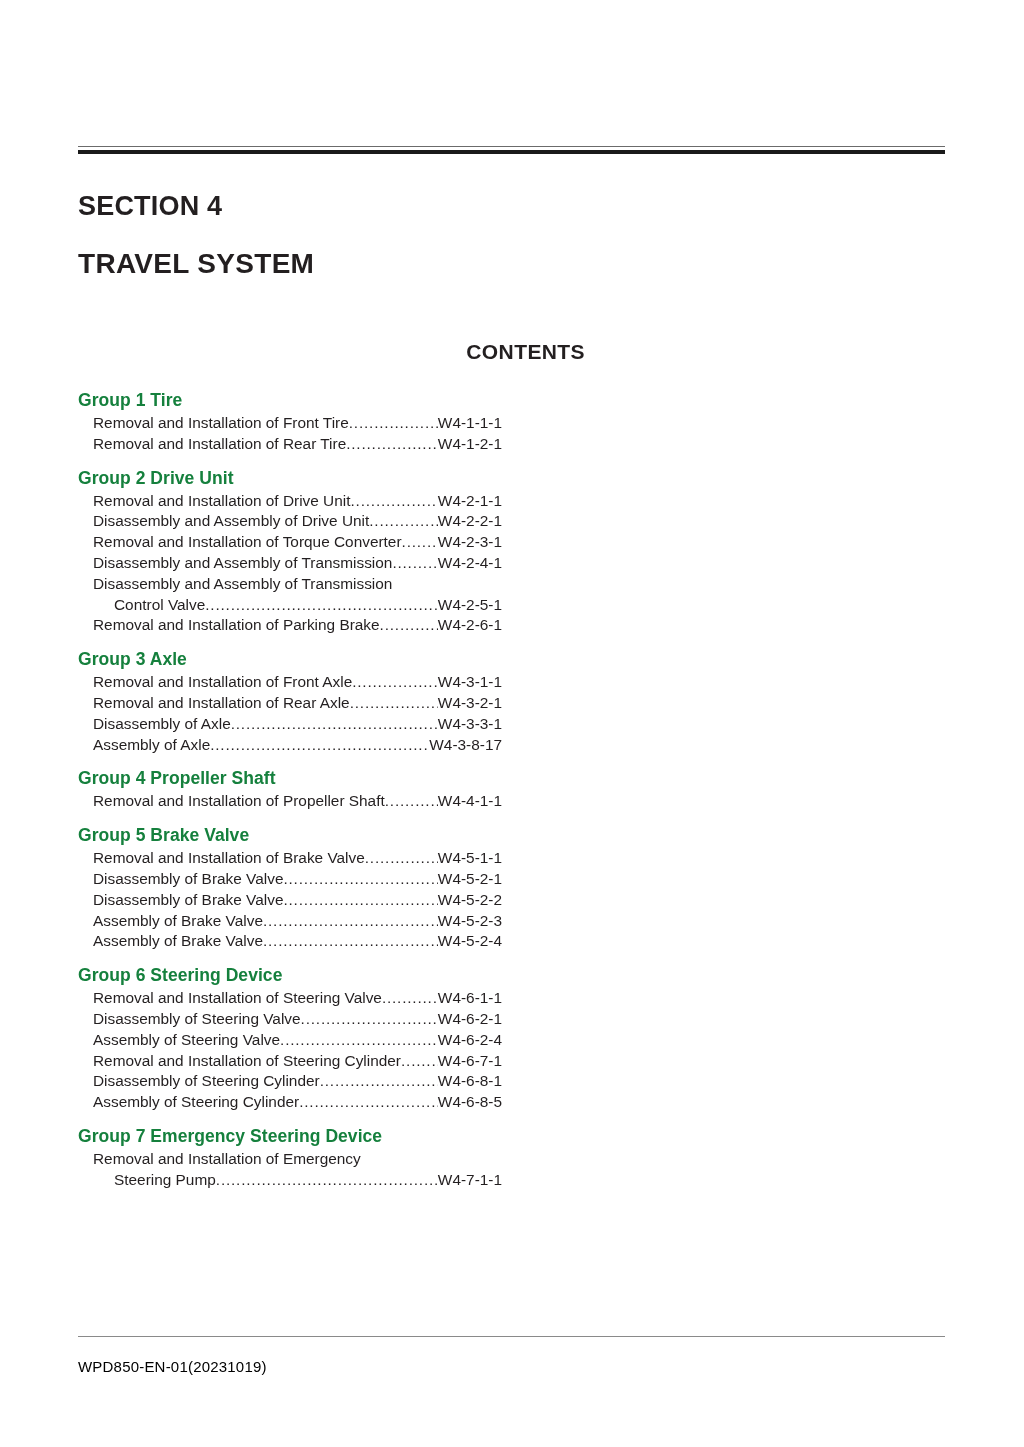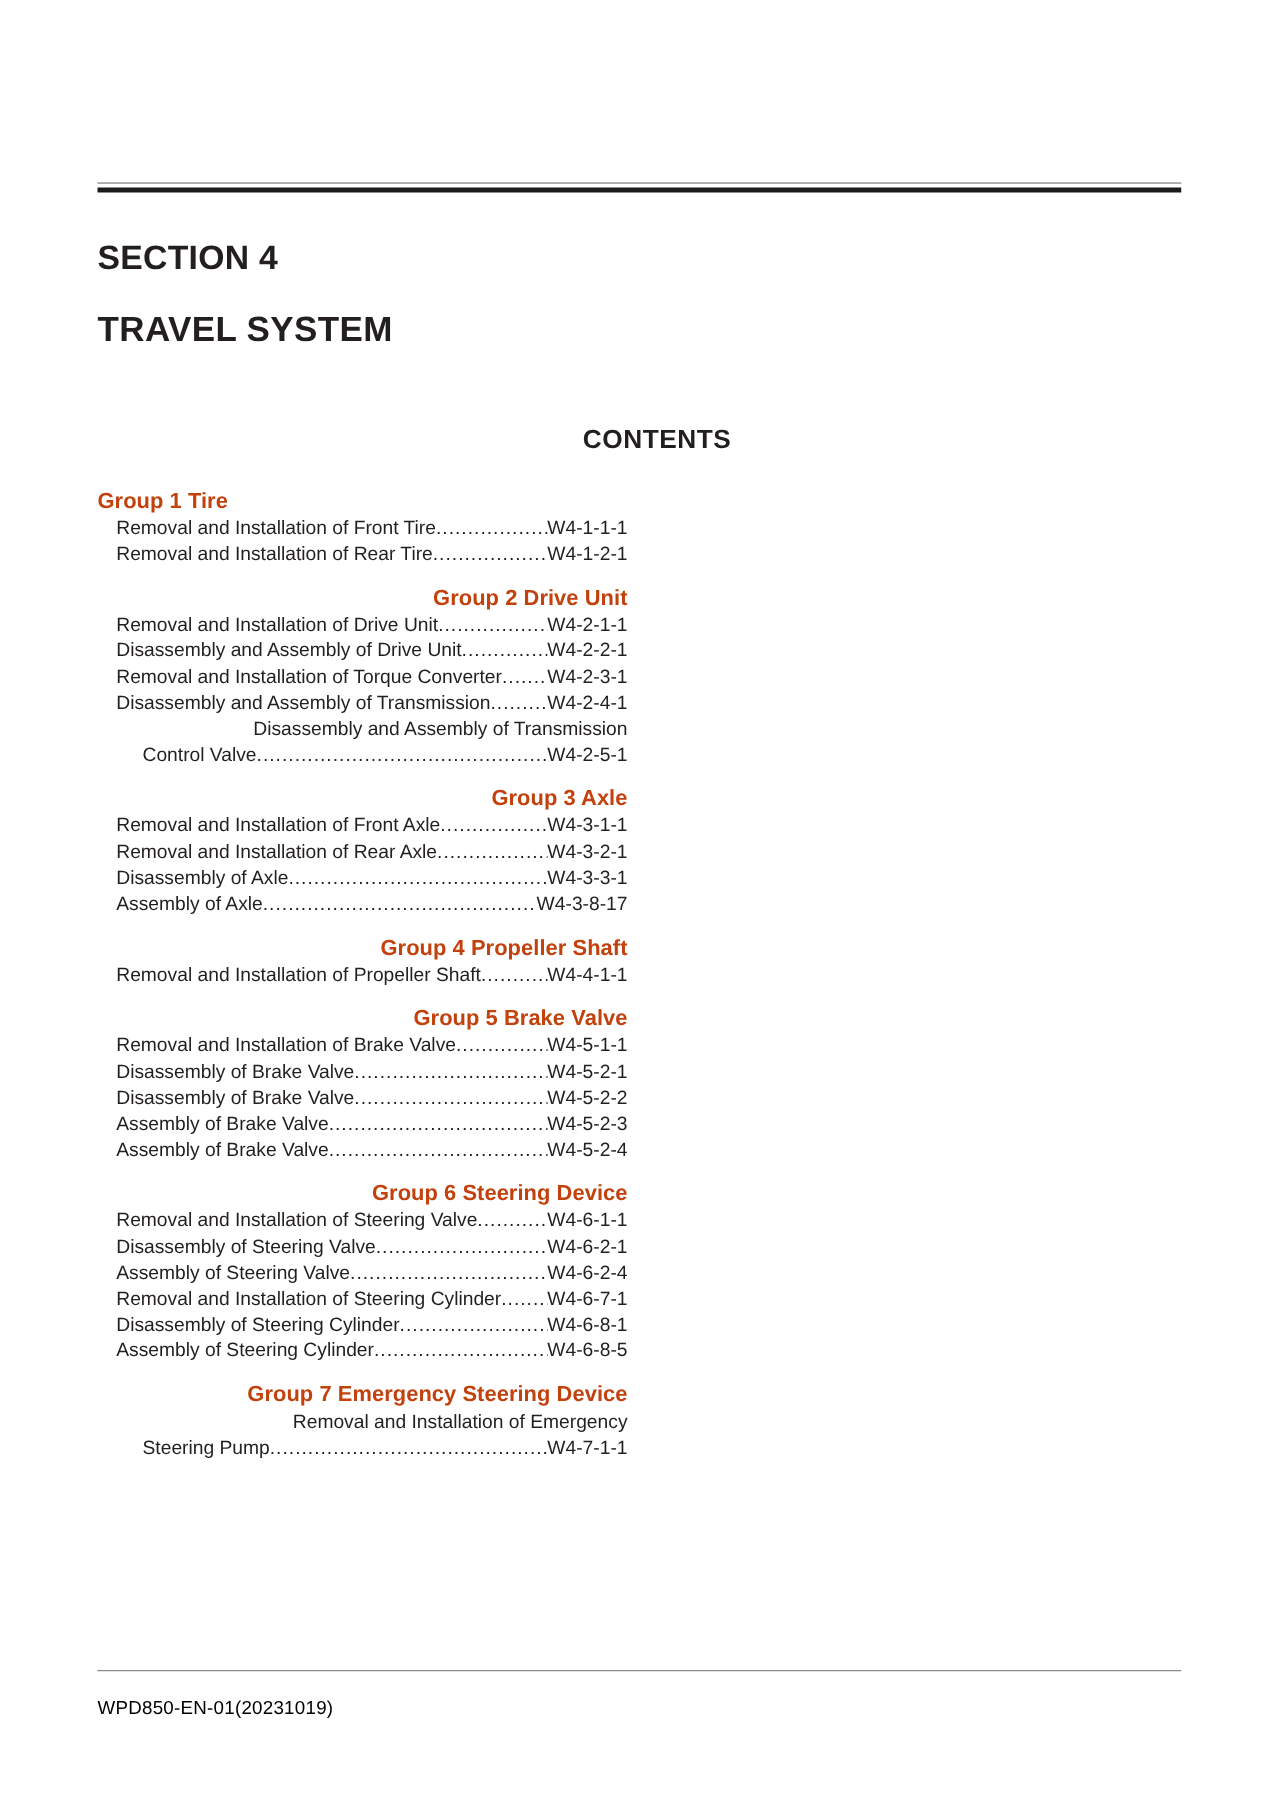--- a/index.html
+++ b/index.html
@@ -83,28 +83,27 @@
     left: 78px;
     top: 388px;
     width: 424px;
   }
 
   .toc-group {
     margin-bottom: 0;
   }
   .toc-group + .toc-group {
     margin-top: 11px;
-    text-align: right;
   }
 
   .group-title {
     font-size: 17.5px;
     font-weight: bold;
     line-height: 25px;
-    color: #c2410c;
+    color: #15803d;
     letter-spacing: 0.05px;
   }
 
   .entry {
     display: flex;
     align-items: baseline;
     font-size: 15.4px;
     line-height: 20.8px;
     padding-left: 15px;
     color: #231f20;
@@ -208,20 +207,25 @@
           <span class="label">Disassembly and Assembly of Transmission</span>
           <span class="leader"></span>
           <span class="pageno">W4-2-4-1</span>
         </div>
         <div class="entry wrap-first"><span class="label">Disassembly and Assembly of Transmission</span></div>
         <div class="entry continuation">
           <span class="label">Control Valve </span>
           <span class="leader"></span>
           <span class="pageno">W4-2-5-1</span>
         </div>
+        <div class="entry">
+          <span class="label">Removal and Installation of Parking Brake </span>
+          <span class="leader"></span>
+          <span class="pageno">W4-2-6-1</span>
+        </div>
       </div>
       <div class="toc-group">
         <div class="group-title">Group 3 Axle</div>
         <div class="entry">
           <span class="label">Removal and Installation of Front Axle</span>
           <span class="leader"></span>
           <span class="pageno">W4-3-1-1</span>
         </div>
         <div class="entry">
           <span class="label">Removal and Installation of Rear Axle</span>

